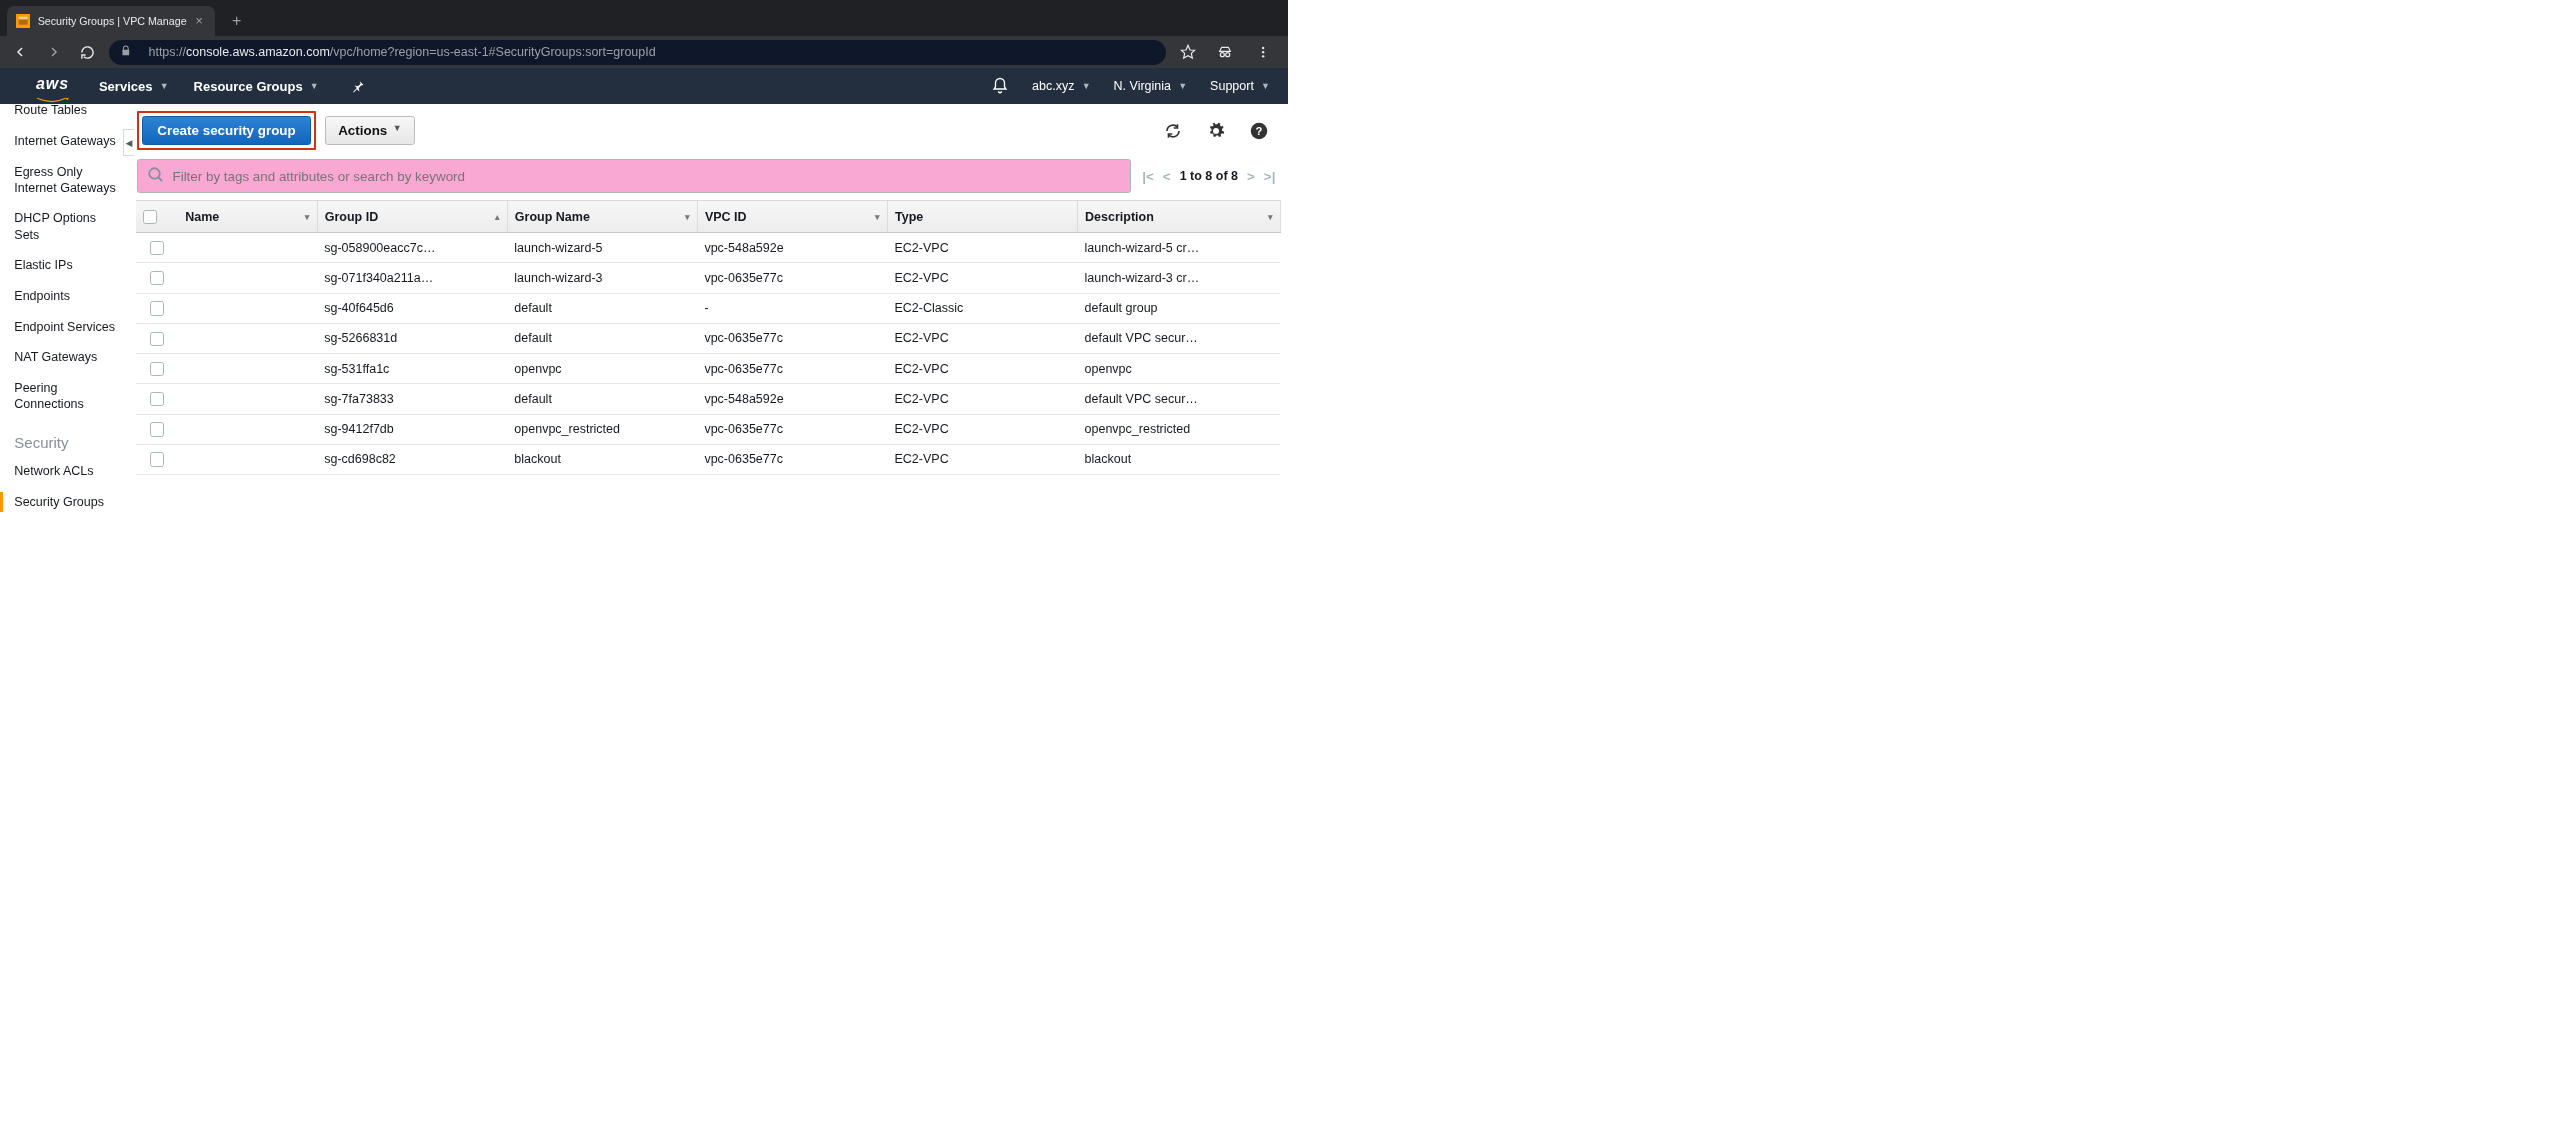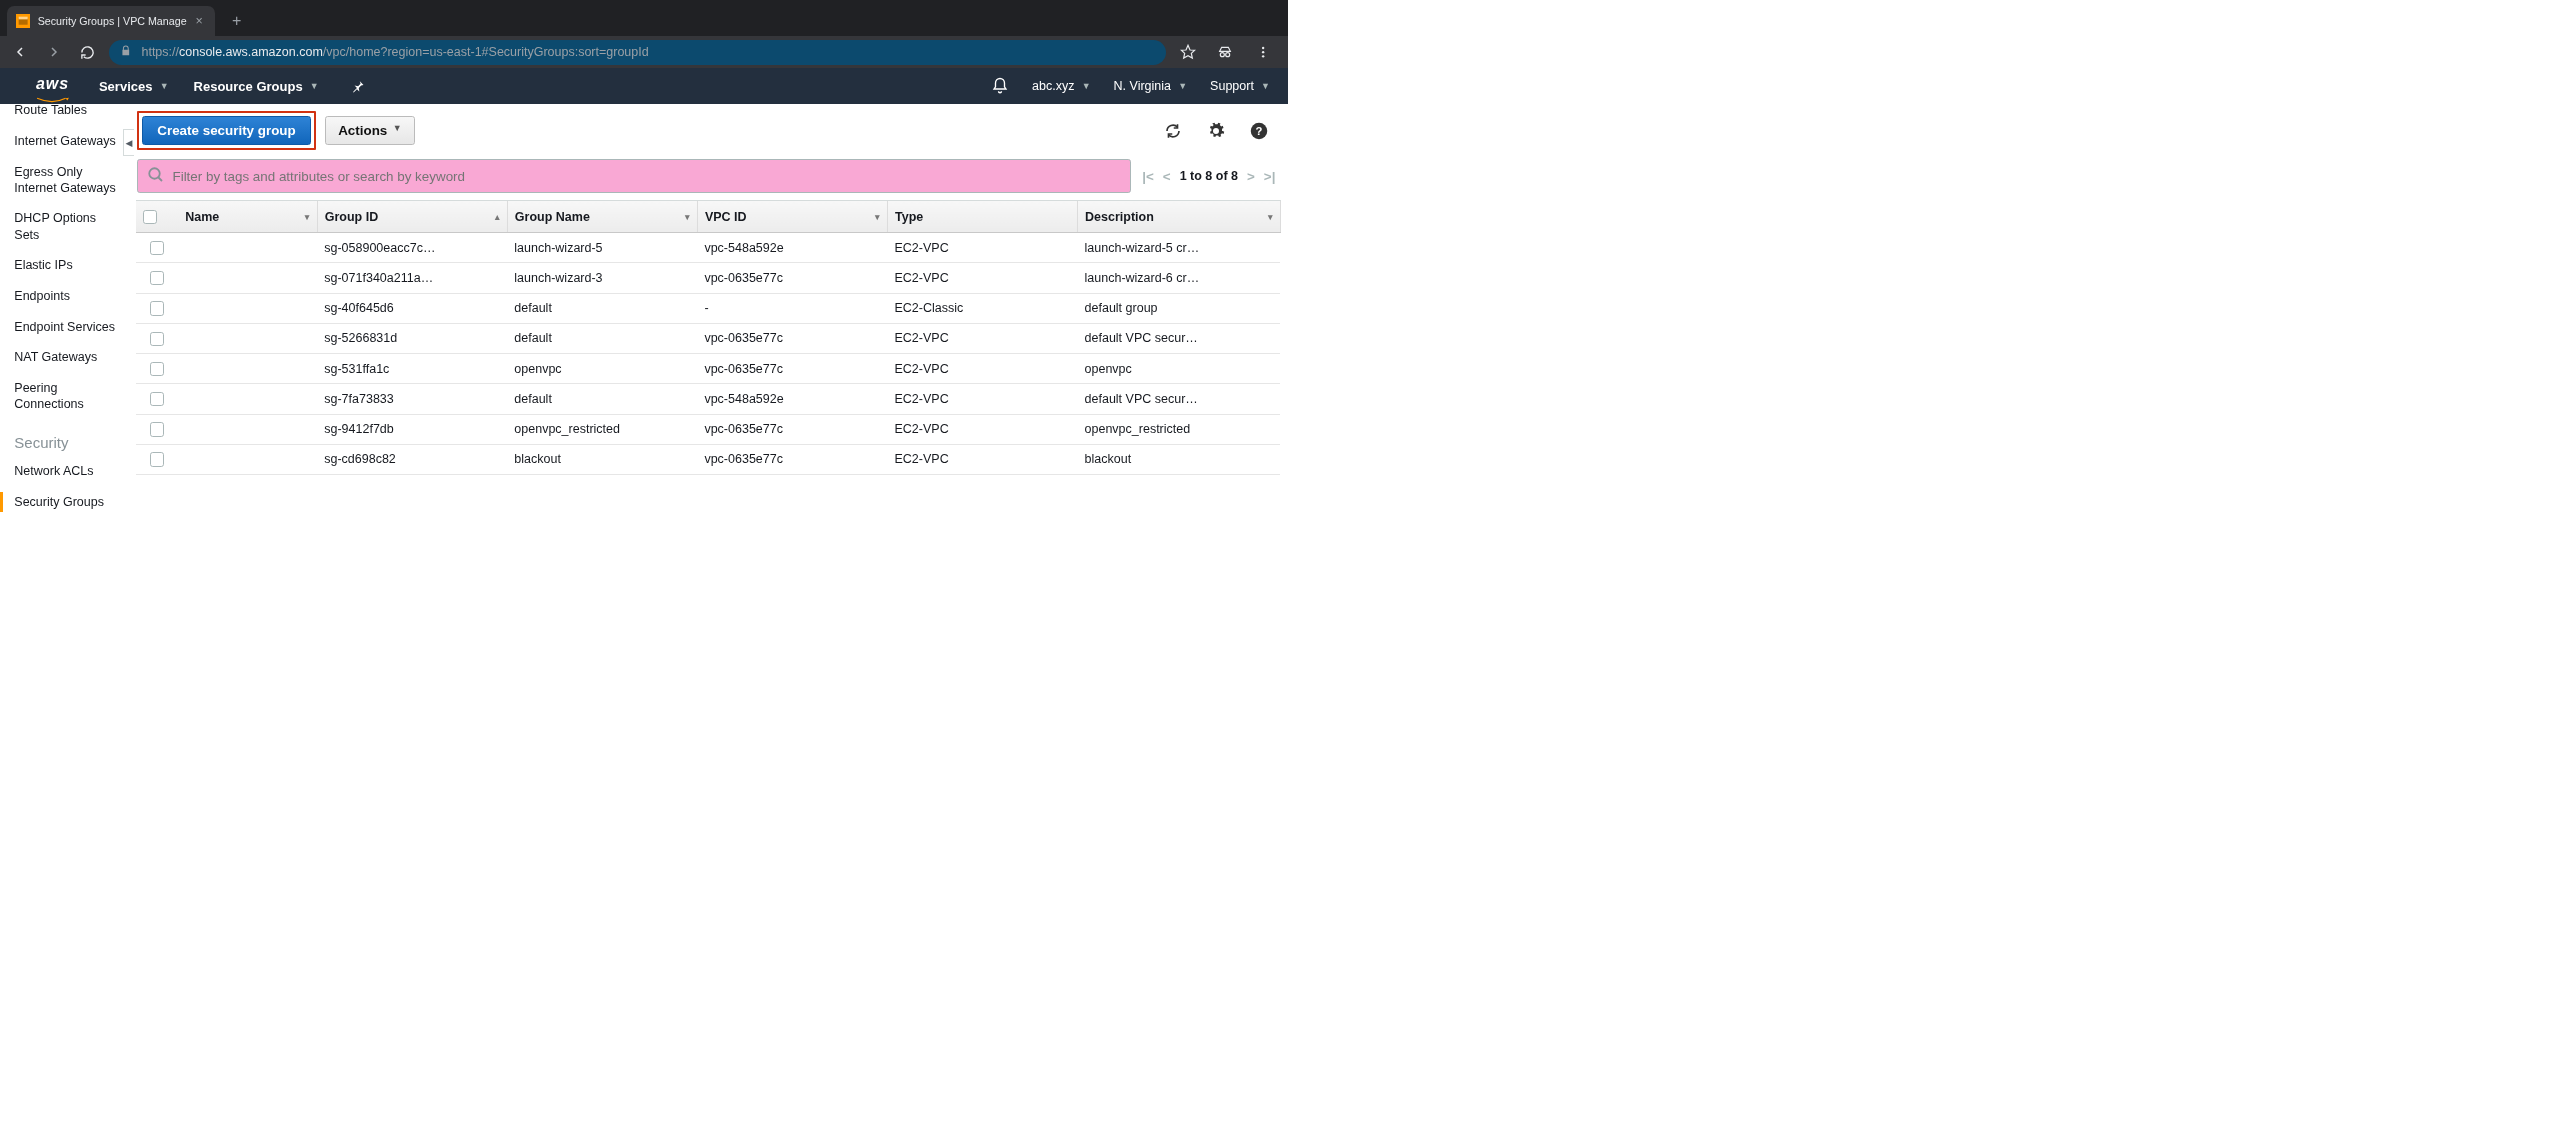--- a/index.html
+++ b/index.html
@@ -10,21 +10,21 @@
 .tab-strip { height:36px; background:#202124; display:flex; align-items:flex-end; padding-left:7.2px; }
 .tab { height:30px; background:#35363a; border-radius:7.2px 7.2px 0 0; display:flex; align-items:center; padding:0 9px; min-width:197px; color:#e8eaed; font-size:10.7px; }
 .tab .favicon { width:14.3px; height:14.3px; margin-right:7.2px; display:flex; align-items:center; justify-content:center; }
 .tab .tab-title { flex:1; white-space:nowrap; overflow:hidden; text-overflow:ellipsis; }
 .tab .tab-close { width:14.3px; height:14.3px; display:flex; align-items:center; justify-content:center; color:#9aa0a6; font-size:12.5px; margin-left:5.4px; }
 .new-tab { width:25px; height:25px; display:flex; align-items:center; justify-content:center; color:#9aa0a6; font-size:16px; margin-left:9px; margin-bottom:2.7px; }
 
 .addr-bar { height:32px; background:#35363a; display:flex; align-items:center; padding:0 7.2px; gap:9px; }
 .nav-btn { width:25px; height:25px; display:flex; align-items:center; justify-content:center; color:#9aa0a6; border-radius:50%; }
 .nav-btn.enabled { color:#e8eaed; }
-.url-field { flex:1; height:25px; background:#0c4a6e; border-radius:12.5px; display:flex; align-items:center; padding:0 10.7px; color:#9aa0a6; font-size:12.5px; gap:10px; }
+.url-field { flex:1; height:25px; background:#0f172a; border-radius:12.5px; display:flex; align-items:center; padding:0 10.7px; color:#9aa0a6; font-size:12.5px; gap:17px; }
 .url-field .host { color:#e8eaed; }
 .addr-right { display:flex; align-items:center; gap:12.5px; padding-right:5.4px; }
 
 
 .aws-header { height:36px; background:#232f3e; display:flex; align-items:center; padding:0 18px 0 36px; color:#fff; }
 .aws-logo { font-size:16px; font-weight:700; letter-spacing:0.9px; position:relative; padding-bottom:3.6px; margin-right:30px;font-style:italic; }
 .aws-logo .smile { position:absolute; left:0; right:0; bottom:-3.6px; height:9px; }
 .aws-logo .smile svg { width:100%; height:100%; }
 .hdr-item { display:flex; align-items:center; font-size:13px; font-weight:700; margin-right:25px; cursor:pointer; }
 .hdr-item .caret, .hdr-right-item .caret { margin-left:7.2px; font-size:9px; color:#aab7b8; }
@@ -288,21 +288,21 @@
               <td>EC2-VPC</td>
               <td>launch-wizard-5 cr…</td>
             </tr>
             <tr>
               <td><span class="checkbox"></span></td>
               <td></td>
               <td>sg-071f340a211a…</td>
               <td>launch-wizard-3</td>
               <td>vpc-0635e77c</td>
               <td>EC2-VPC</td>
-              <td>launch-wizard-6 cr…</td>
+              <td>launch-wizard-3 cr…</td>
             </tr>
             <tr>
               <td><span class="checkbox"></span></td>
               <td></td>
               <td>sg-40f645d6</td>
               <td>default</td>
               <td>-</td>
               <td>EC2-Classic</td>
               <td>default group</td>
             </tr>

